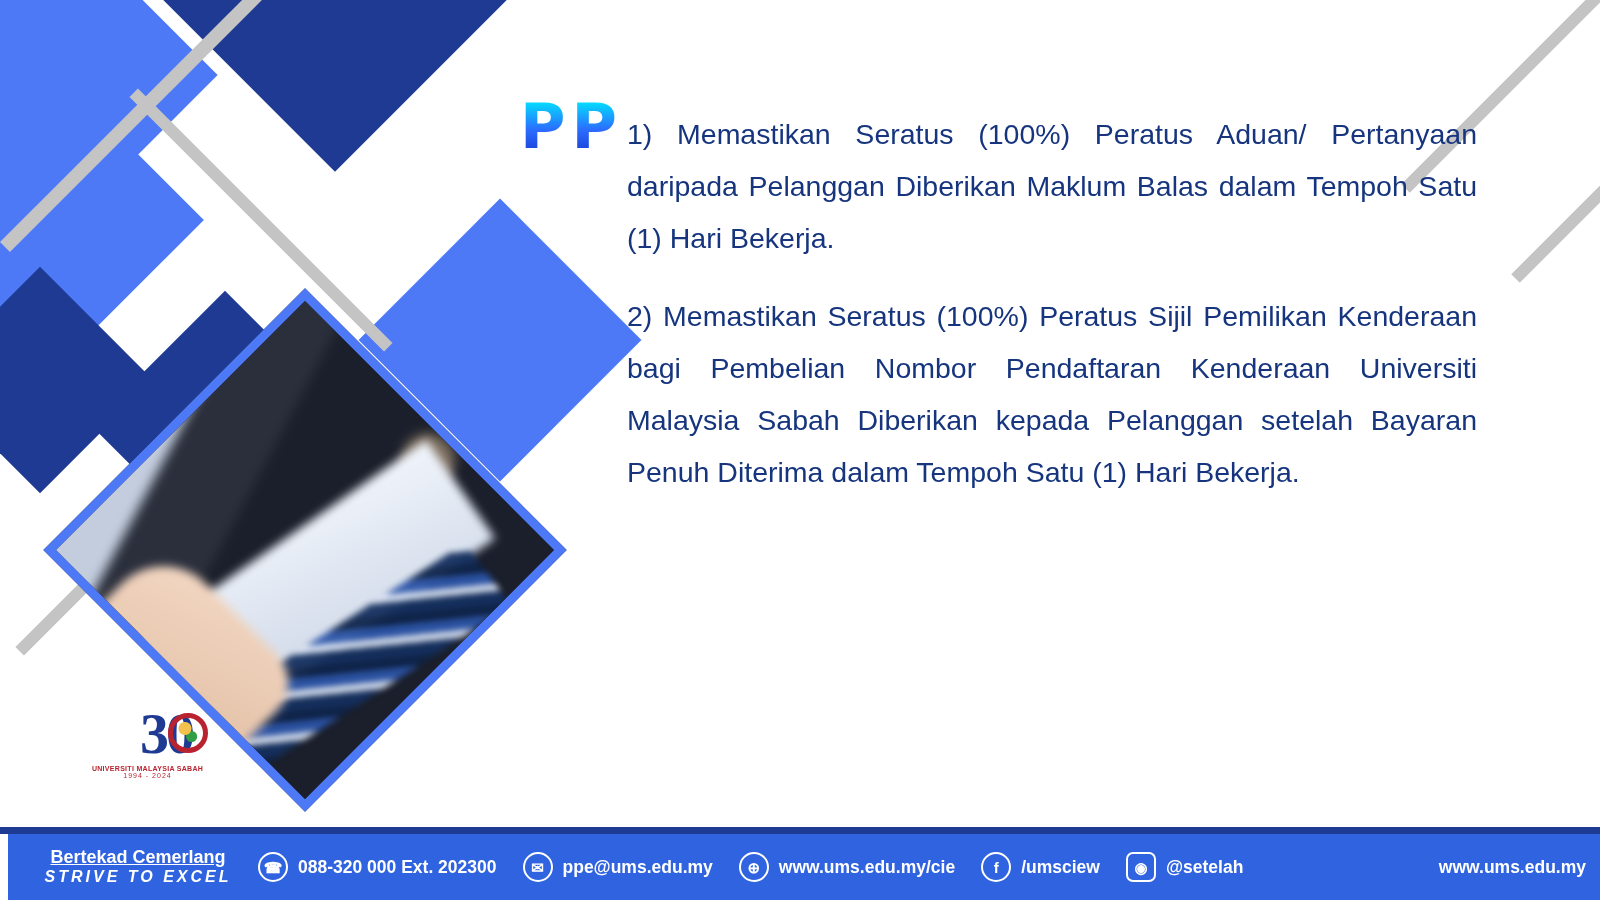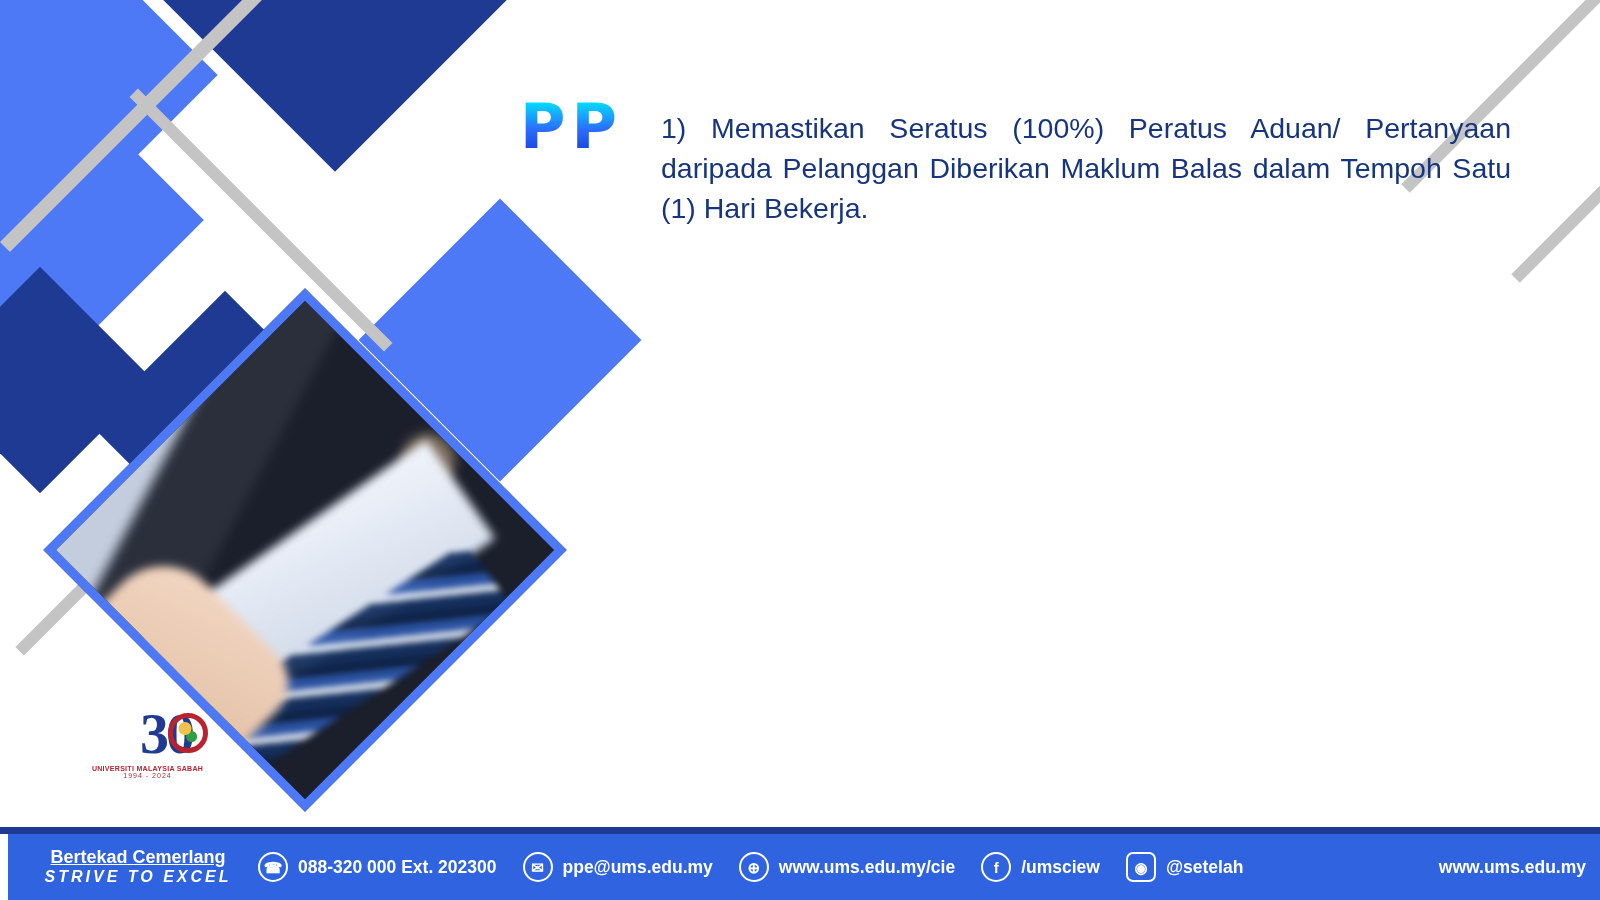--- a/index.html
+++ b/index.html
@@ -203,25 +203,25 @@
     font-weight: bold;
     line-height: 54px;
     background: linear-gradient(180deg, #00e5ff 0%, #2b6cff 55%, #1a3fd6 100%);
     -webkit-background-clip: text;
     background-clip: text;
     color: transparent;
     font-family: "DejaVu Sans", sans-serif;
   }
   .charter-body {
     position: absolute;
-    left: 661px; top: 108px;
+    left: 627px; top: 108px;
     width: 850px;
     color: #16357e;
     font-size: 28.5px;
-    line-height: 40px;
+    line-height: 52px;
     text-align: justify;
     font-weight: 500;
   }
   .charter-body p { margin-bottom: 26px; text-align: justify; }
   .charter-body p:last-child { margin-bottom: 0; }
   .charter-body p.first { text-indent: 0; }
 
   
   .footer-rule {
     position: absolute;
@@ -304,20 +304,21 @@
   </div>
 
 
   <div class="pp-mark">
     <span class="pp-letter">P</span>
     <span class="pp-letter">P</span>
   </div>
 
   <div class="charter-body">
     <p class="first">1) Memastikan Seratus (100%) Peratus Aduan/ Pertanyaan daripada Pelanggan Diberikan Maklum Balas dalam Tempoh Satu (1) Hari Bekerja.</p>
+    <p>2) Memastikan Seratus (100%) Peratus Sijil Pemilikan Kenderaan bagi Pembelian Nombor Pendaftaran Kenderaan Universiti Malaysia Sabah Diberikan kepada Pelanggan setelah Bayaran Penuh Diterima dalam Tempoh Satu (1) Hari Bekerja.</p>
   </div>
 
   <div class="footer-rule"></div>
   <div class="footer">
     <div class="motto">
       <div class="m1">Bertekad Cemerlang</div>
       <div class="m2">STRIVE TO EXCEL</div>
     </div>
     <div class="contact-row">
       <div class="citem">

